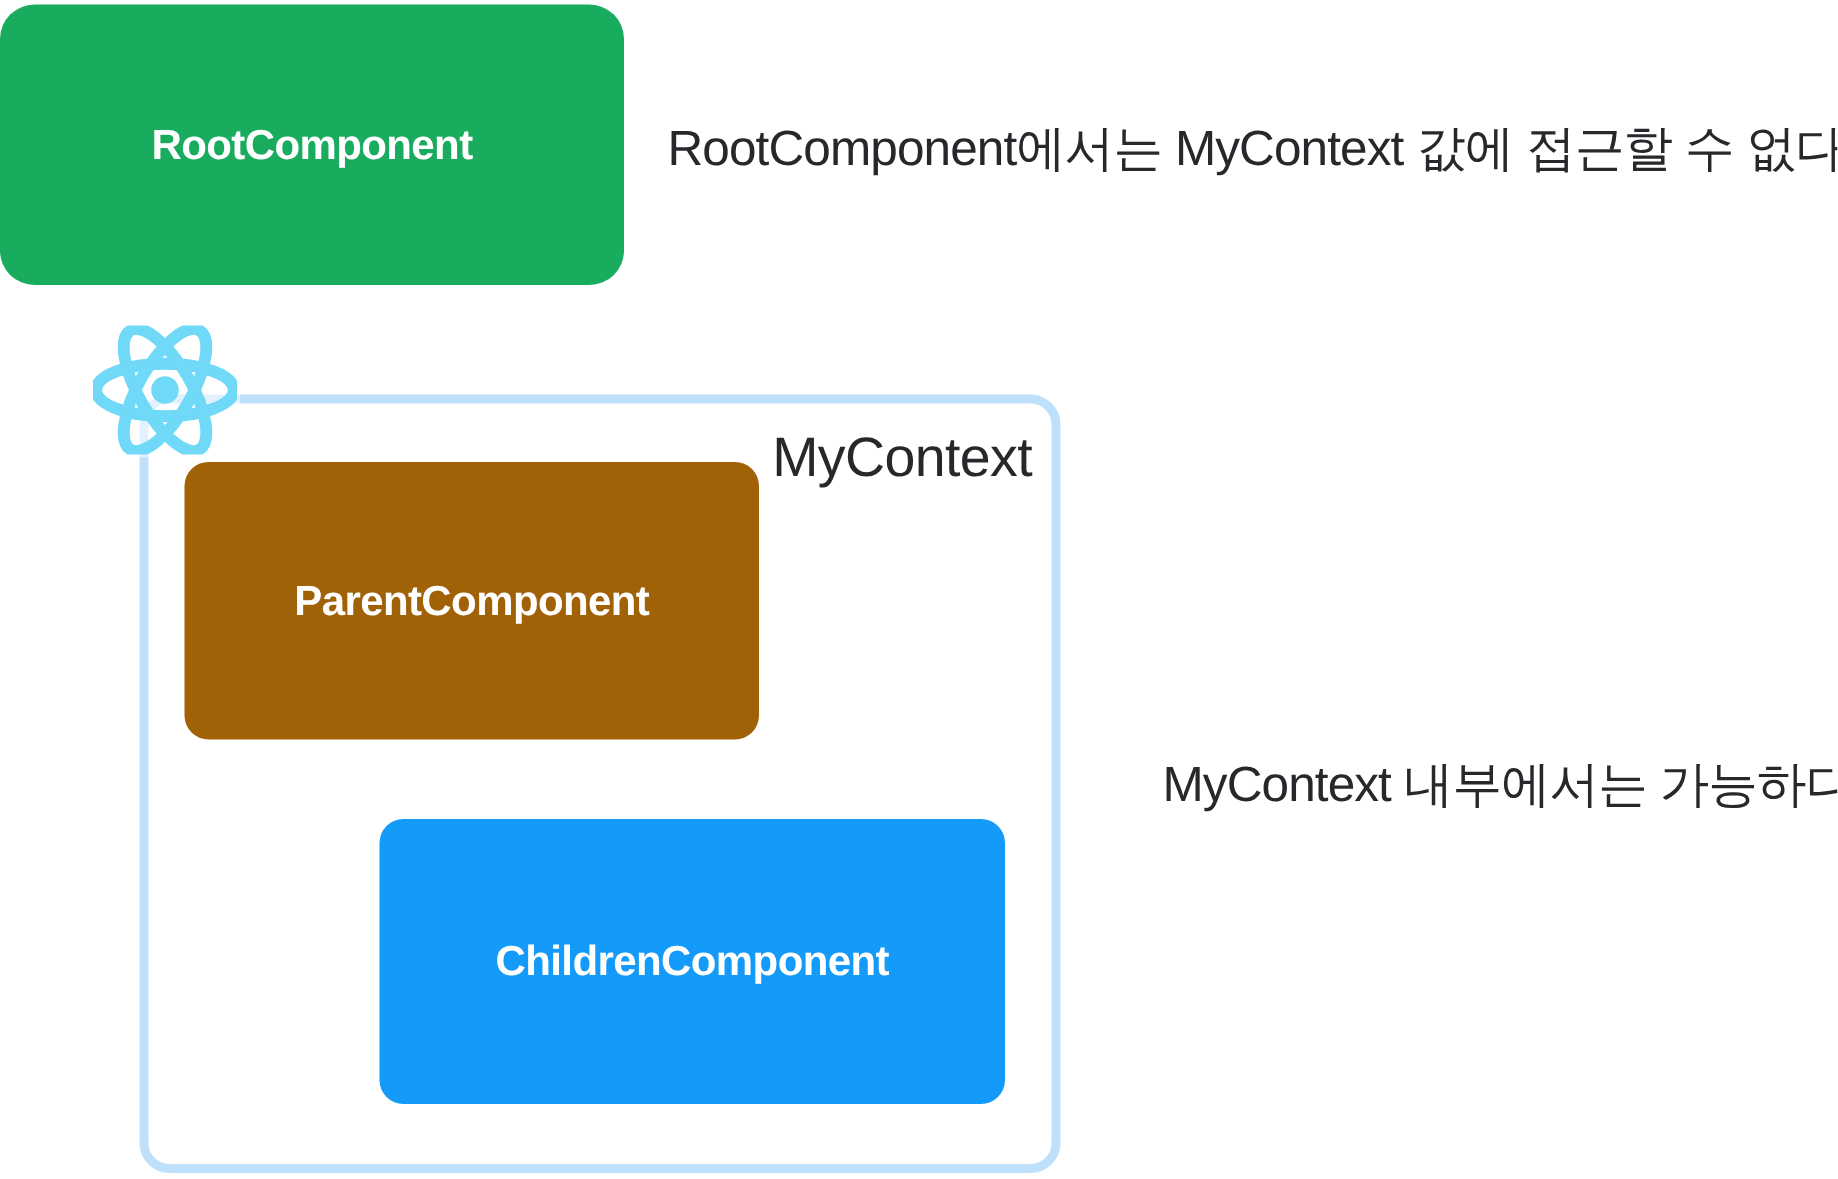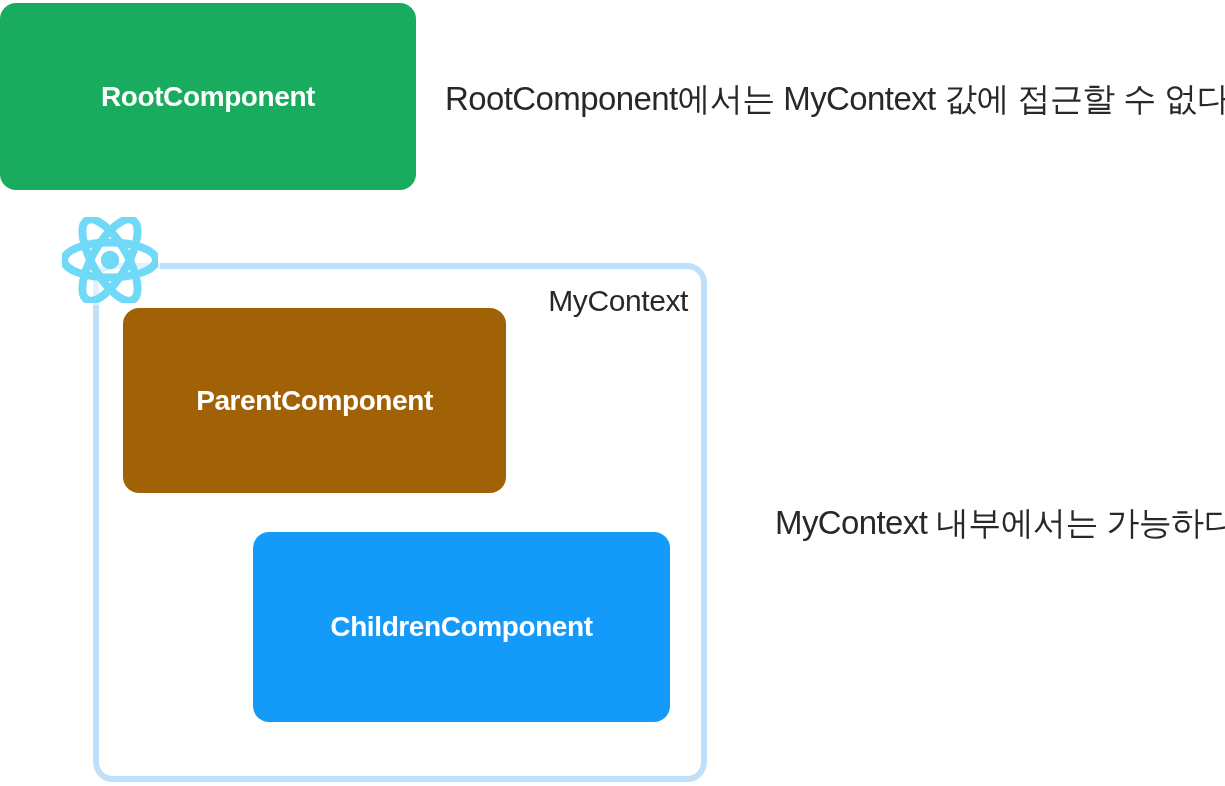--- a/index.html
+++ b/index.html
@@ -24,38 +24,38 @@
   }
   .comp-box .box-label {
     color: #ffffff;
     font-size: 28px;
     font-weight: 600;
     letter-spacing: -0.4px;
     white-space: nowrap;
   }
   .root-box     { left: 0px;   top: 3px;   width: 416px; height: 187px; }
   .parent-box   { left: 123px; top: 308px; width: 383px; height: 185px; }
-  .children-box { left: 253px; top: 532px; width: 417px; height: 190px; }
+  .children-box { left: 253px; top: 546px; width: 417px; height: 190px; }
 
   .context-container {
     position: absolute;
     left: 93px;
     top: 263px;
     width: 614px;
     height: 519px;
     box-sizing: border-box;
     border: 6px solid #BFE0FB;
     border-radius: 20px;
     background: transparent;
   }
   .context-label {
     position: absolute;
     top: 15px;
     right: 13px;
-    font-size: 30px;
+    font-size: 37px;
     font-weight: 500;
     letter-spacing: -0.4px;
     color: #26282B;
     white-space: nowrap;
   }
 
   .note {
     position: absolute;
     font-size: 33px;
     font-weight: 500;
@@ -82,21 +82,21 @@
     top: 217px;
     width: 96px;
     height: 86px;
   }
 </style>
 </head>
 <body>
 
 <div class="canvas">
 
-  <div class="comp-box root-box" style="background-color: rgb(25, 172, 95);">
+  <div class="comp-box root-box" style="background-color: rgb(25, 172, 95); border-radius: 23px;">
     <span class="box-label">RootComponent</span>
   </div>
 
   <div class="note root-note" style="color: rgb(38, 40, 43);">RootComponent에서는 MyContext 값에 접근할 수 없다.</div>
 
   <div class="context-container" style="border-color: rgb(191, 224, 251);">
     <span class="context-label" style="color: rgb(38, 40, 43);">MyContext</span>
   </div>
 
   <div class="comp-box parent-box" style="background-color: #a16207;">

